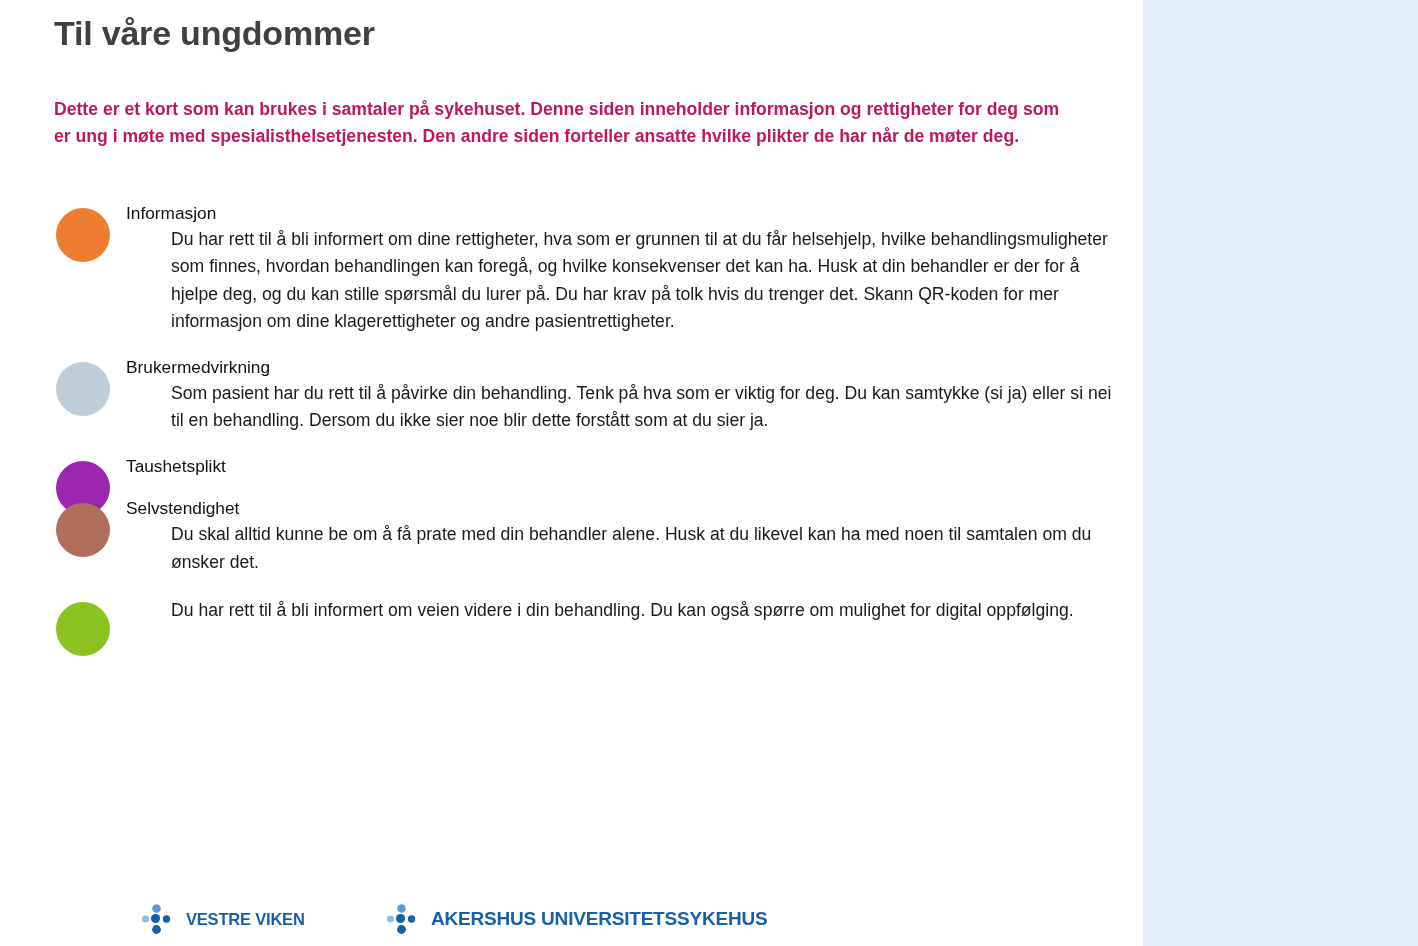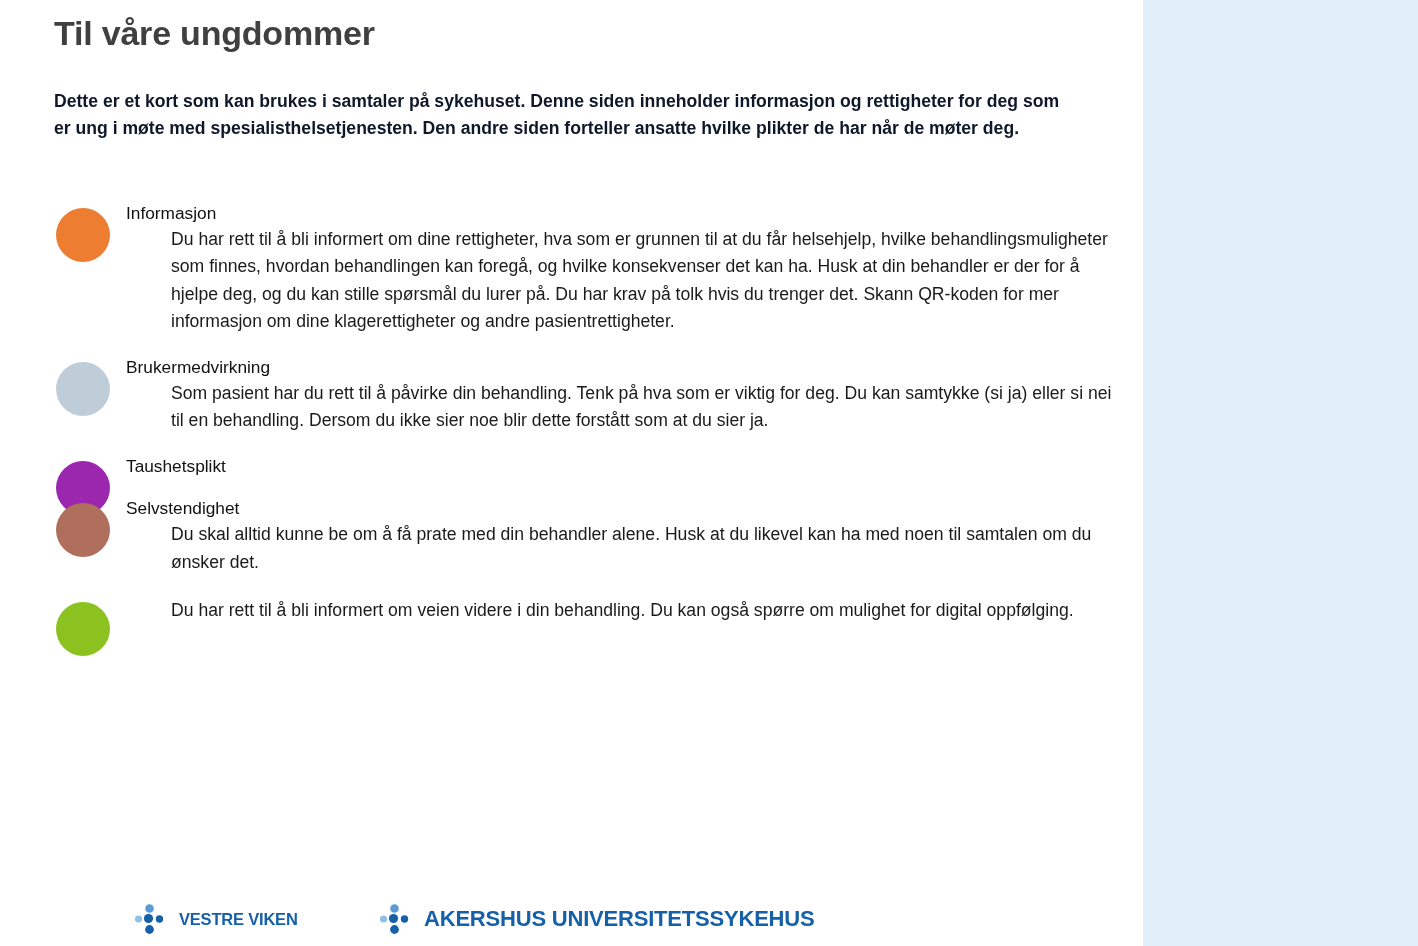--- a/index.html
+++ b/index.html
@@ -39,27 +39,27 @@
     position: absolute;
     top: 14px;
     left: 54px;
     font-size: 34px;
     font-weight: bold;
     color: #404040;
     letter-spacing: -0.2px;
   }
   .intro {
     position: absolute;
-    top: 88px;
+    top: 96px;
     left: 54px;
     width: 1020px;
     font-size: 17.6px;
     font-weight: bold;
     line-height: 1.52;
-    color: #0f172a;
+    color: #be185d;
   }
 
   .sections {
     position: absolute;
     top: 203px;
     left: 54px;
     width: 1070px;
   }
   .section {
     position: relative;
@@ -84,42 +84,42 @@
   .sec-body {
     font-size: 17.6px;
     line-height: 1.57;
     color: #1a1a1a;
     margin-left: 45px;
   }
 
   
   .footer {
     position: absolute;
-    left: 5px;
+    left: 12px;
     top: 898px;
     width: 1216px;
     height: 48px;
   }
   .logo {
     position: absolute;
     display: flex;
     align-items: center;
     gap: 8px;
   }
   .logo-vv { left: 130px; top: 4px; }
   .logo-ahus { left: 375px; top: 4px; }
   .logo-mark { width: 36px; height: 34px; flex: none; }
   .logo-text {
     font-size: 16.5px;
     font-weight: bold;
     color: #1560a8;
     letter-spacing: -0.2px;
     white-space: nowrap;
   }
-  .logo-ahus .logo-text { font-size: 22px; }
+  .logo-ahus .logo-text { font-size: 19px; }
 </style>
 </head>
 <body>
 
 <div class="page">
 
   <div class="content">
 
     <h1 class="title">Til våre ungdommer</h1>
 

